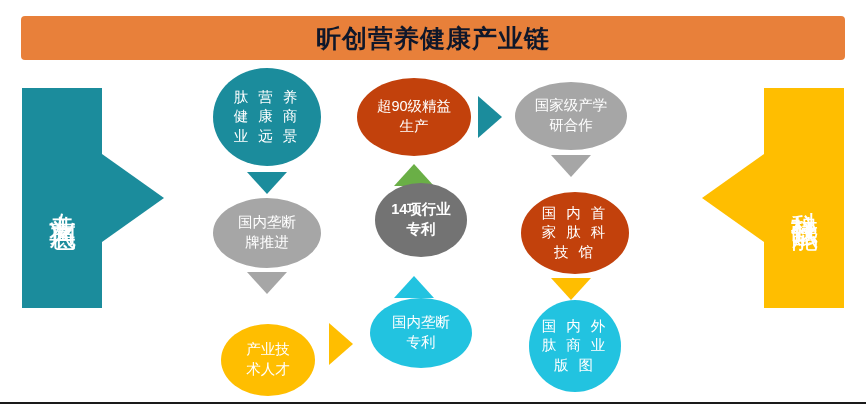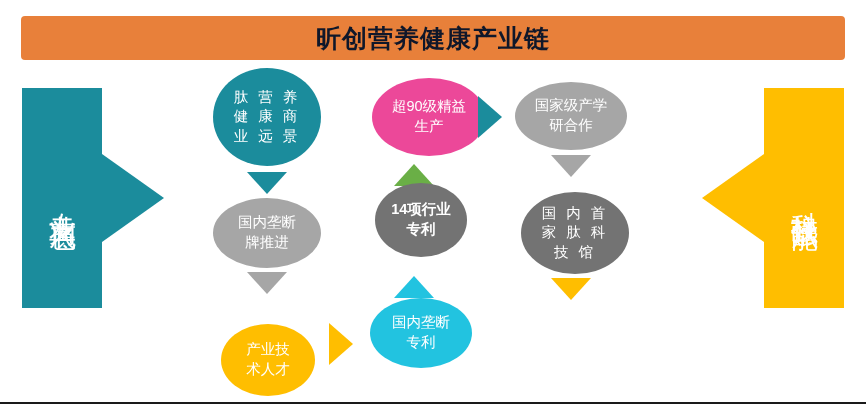--- a/index.html
+++ b/index.html
@@ -196,21 +196,21 @@
 
   <div class="tri down" style="left:247px; top:272px; border-top-color:#A6A6A6;"></div>
 
   <div class="node" style="left:221px; top:324px; width:94px; height:72px; background:#FFBE00;">
     <span class="node-label">产业技
 术人才</span>
   </div>
 
   <div class="tri right" style="left:329px; top:323px; border-left-color:#FFBE00;"></div>
 
-  <div class="node" style="left:372px; top:78px; width:114px; height:78px; background:#ec4899;">
+  <div class="node" style="left:357px; top:78px; width:114px; height:78px; background:#c2410c;">
     <span class="node-label">超90级精益
 生产</span>
   </div>
 
   <div class="tri right" style="left:478px; top:96px; border-left-color:#1B8C9C;"></div>
 
   <div class="tri up" style="left:394px; top:164px; border-bottom-color:#6AAF46;"></div>
 
   <div class="node" style="left:375px; top:183px; width:92px; height:74px; background:#737373;font-weight:bold;">
     <span class="node-label">14项行业
@@ -224,22 +224,27 @@
 专利</span>
   </div>
 
   <div class="node" style="left:515px; top:82px; width:112px; height:68px; background:#A6A6A6;">
     <span class="node-label">国家级产学
 研合作</span>
   </div>
 
   <div class="tri down" style="left:551px; top:155px; border-top-color:#A6A6A6;"></div>
 
-  <div class="node spaced" style="left:521px; top:192px; width:108px; height:82px; background:#737373;">
+  <div class="node spaced" style="left:521px; top:192px; width:108px; height:82px; background:#c2410c;">
     <span class="node-label">国 内 首
 家 肽 科
 技 馆</span>
   </div>
 
   <div class="tri down" style="left:551px; top:278px; border-top-color:#FFBE00;"></div>
 
+  <div class="node spaced" style="left:529px; top:300px; width:92px; height:92px; background:#22C3E0;">
+    <span class="node-label">国 内 外
+肽 商 业
+版 图</span>
+  </div>
 
 </div>
 
 </body></html>

